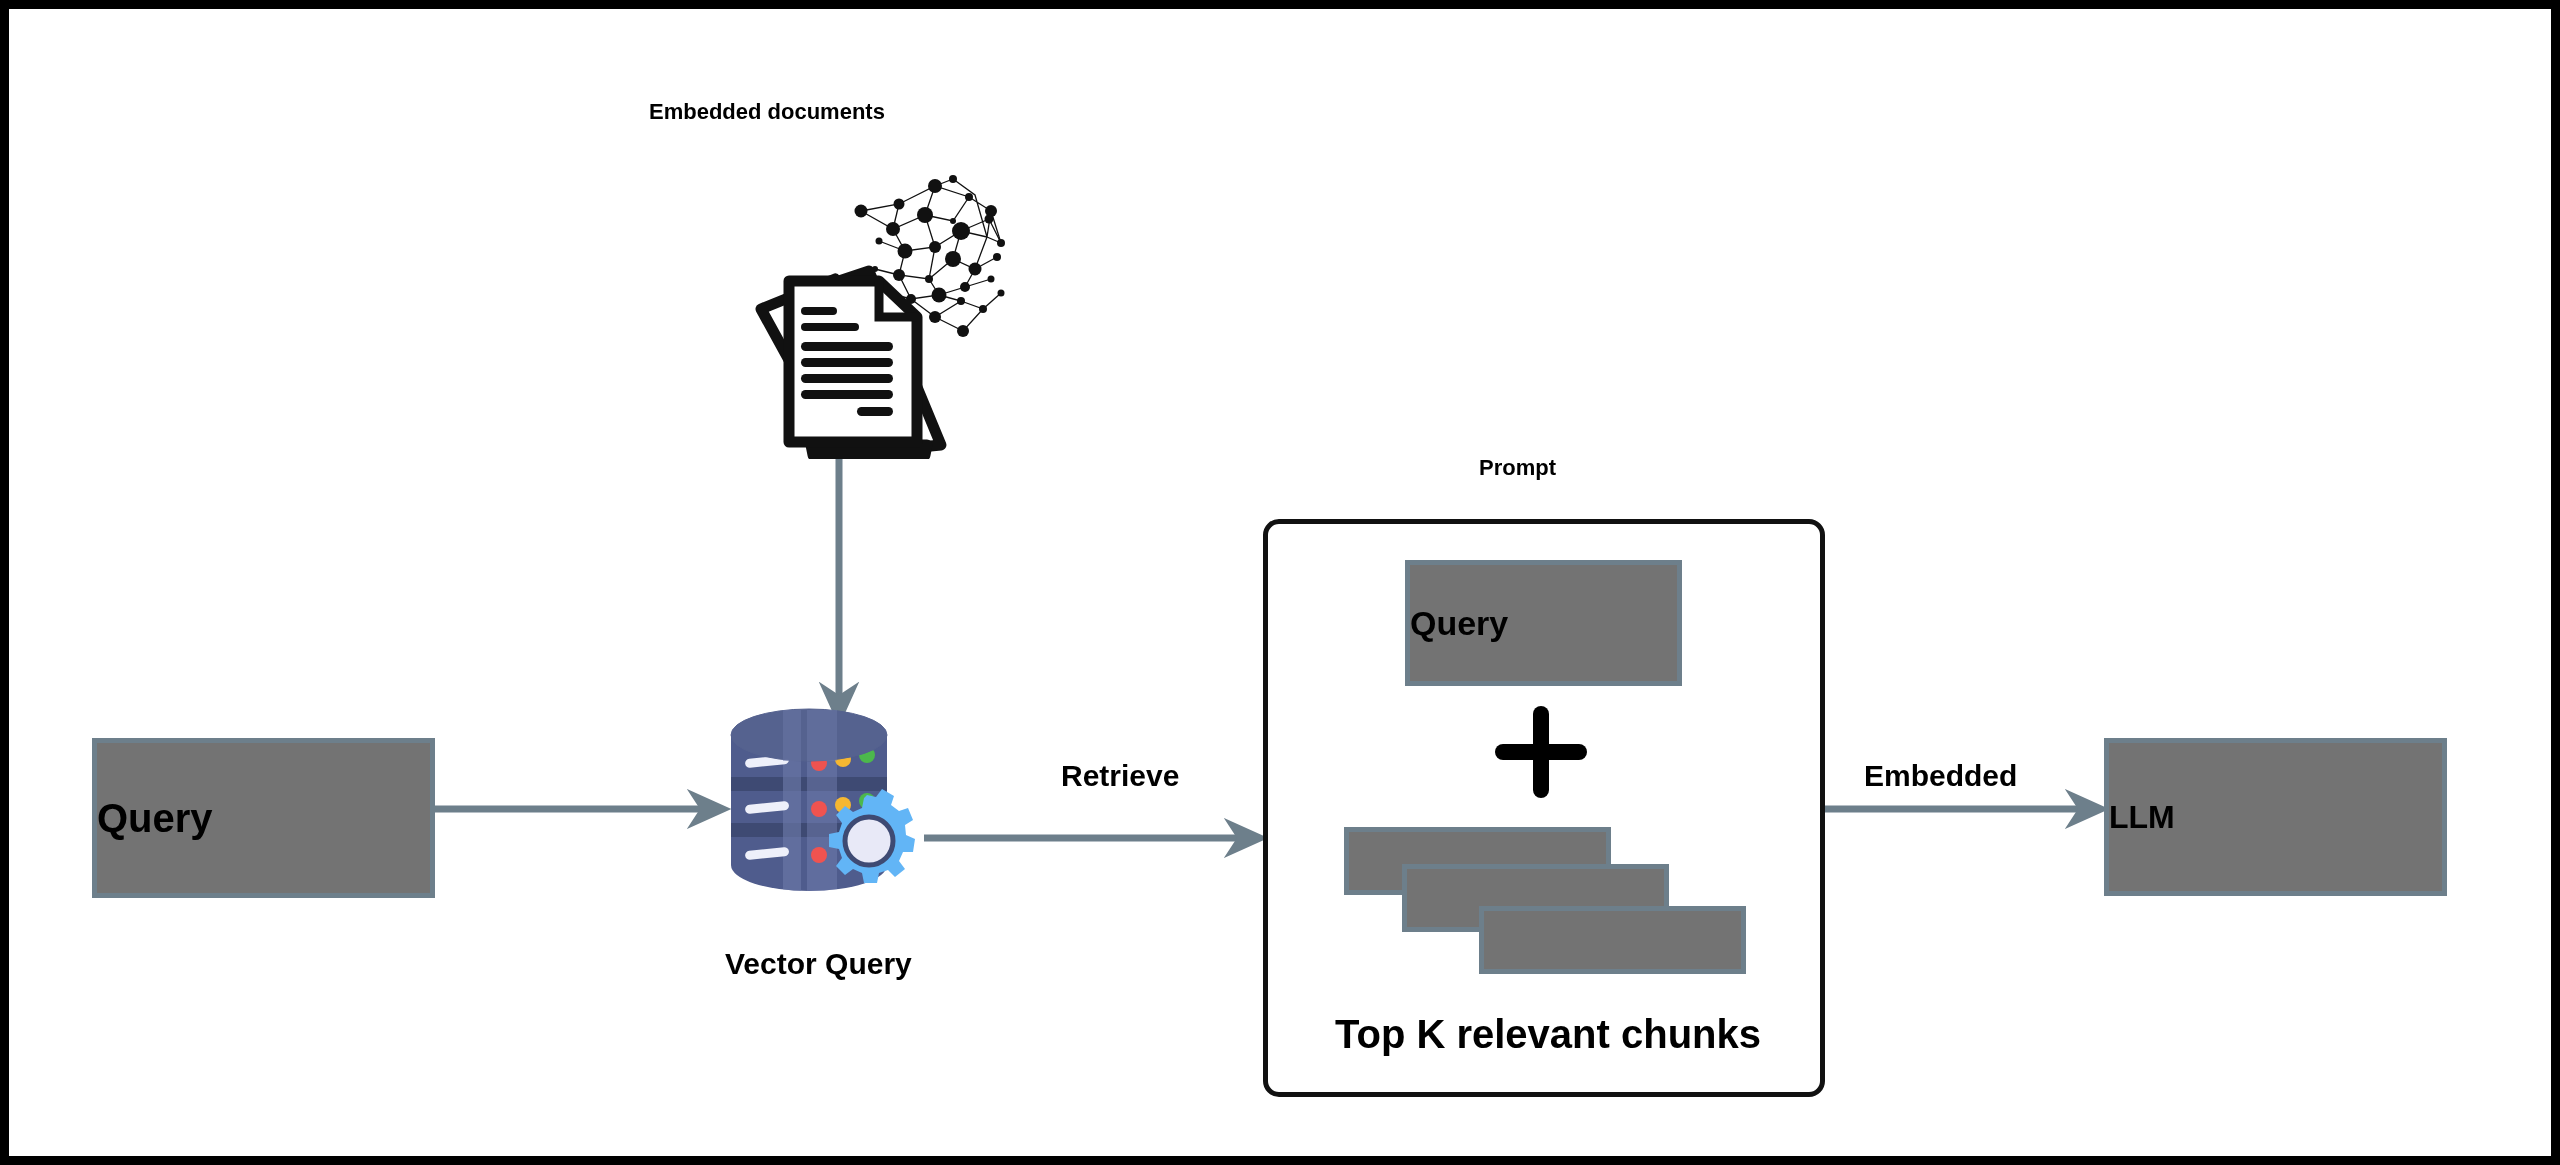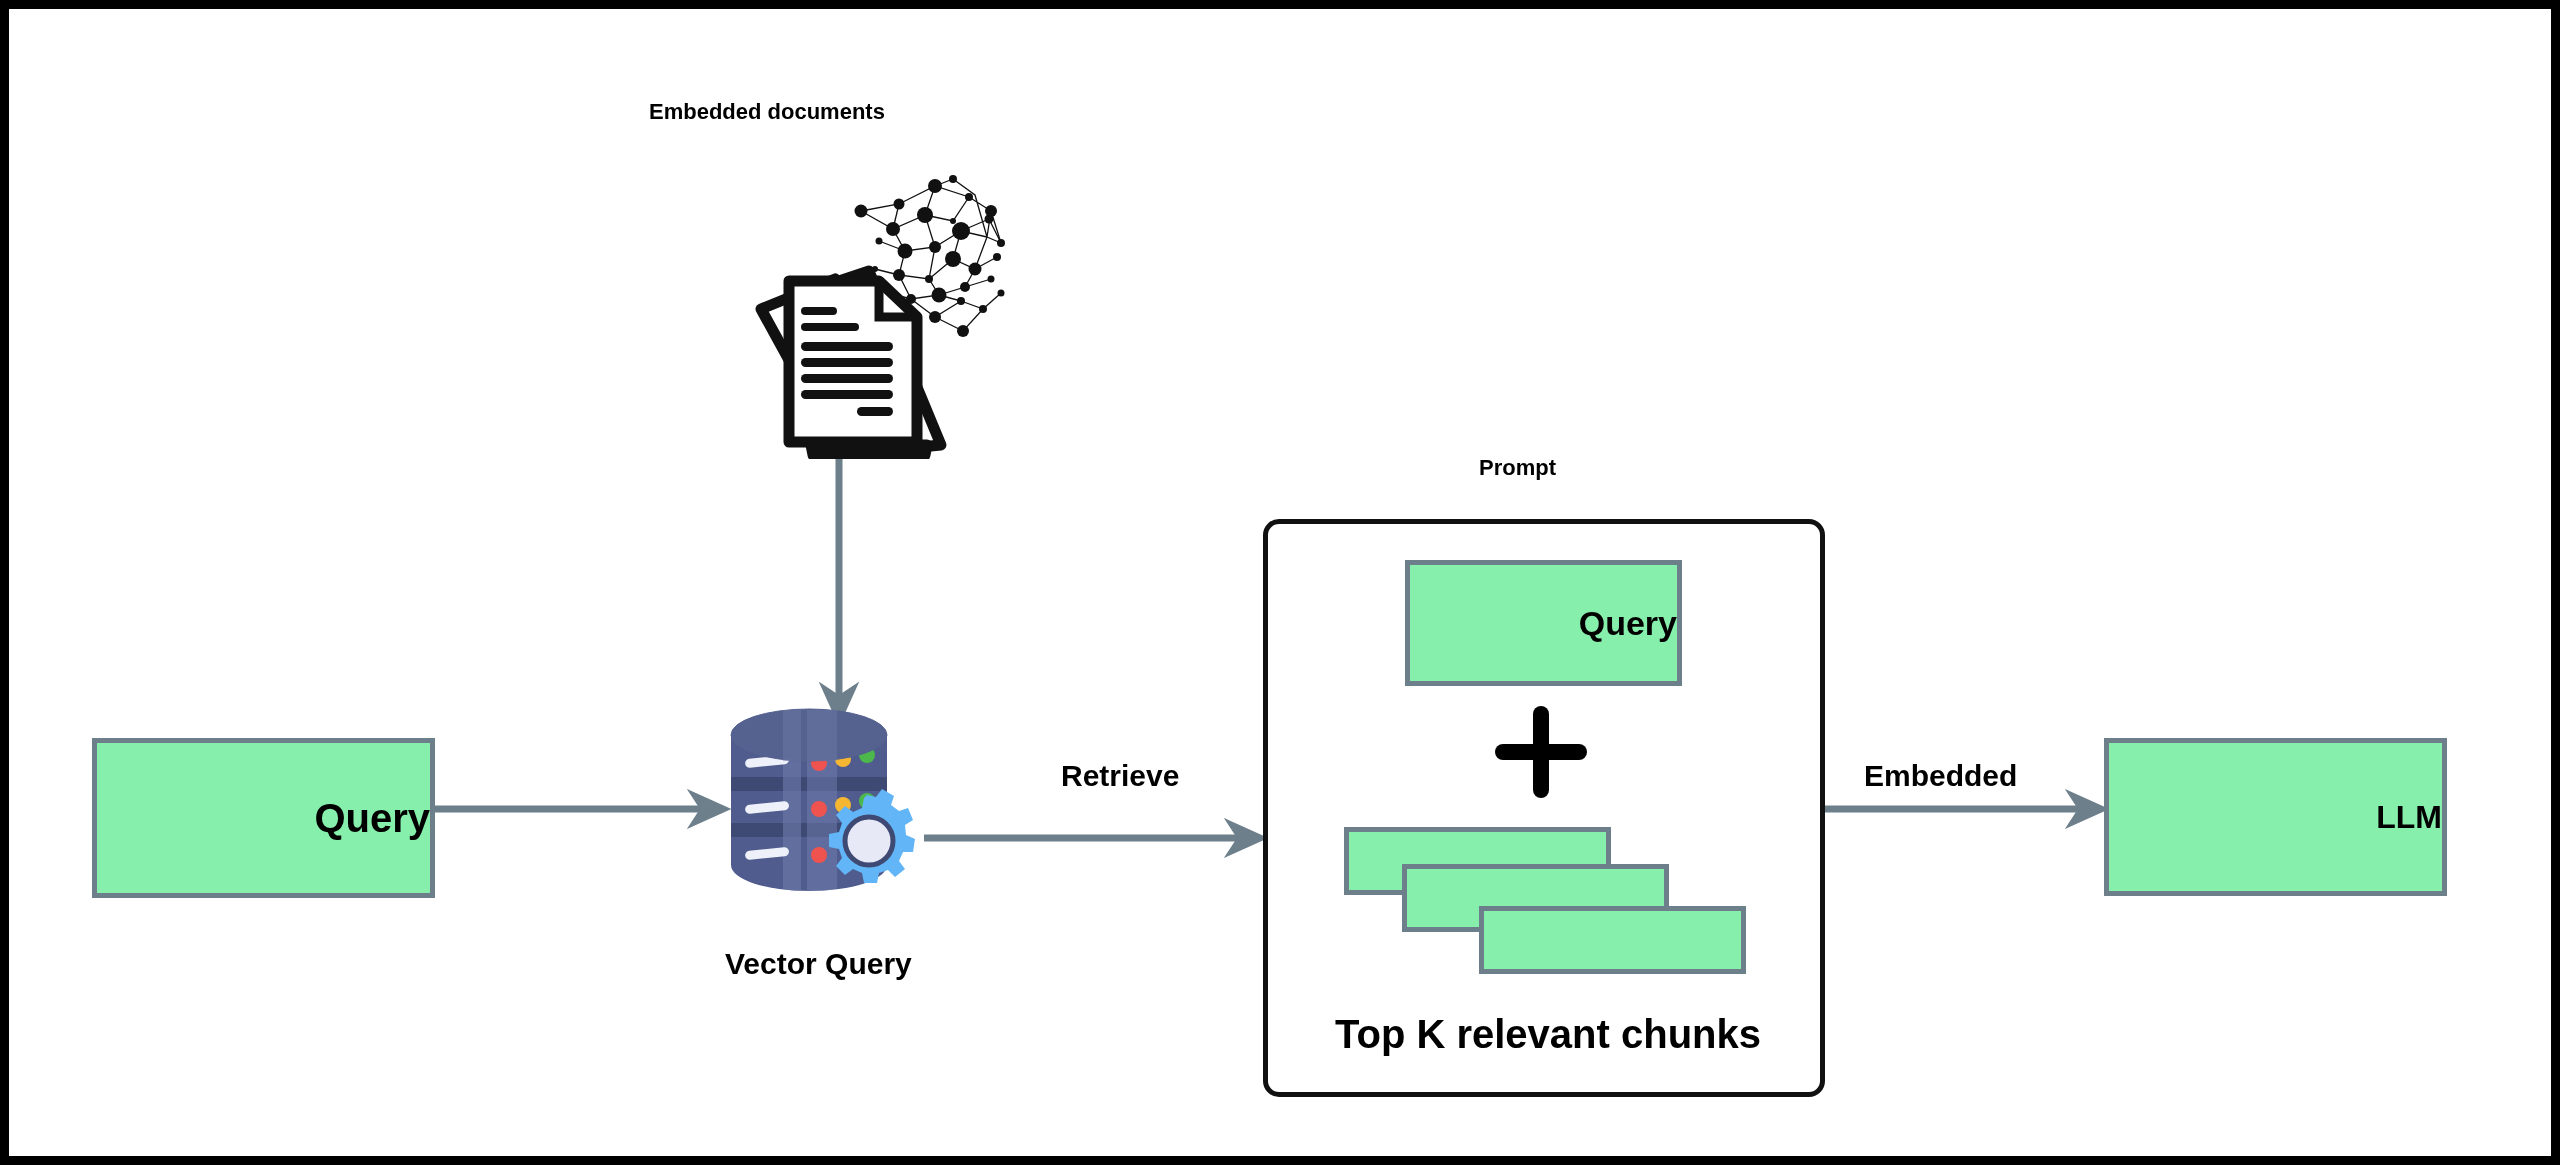--- a/index.html
+++ b/index.html
@@ -28,26 +28,26 @@
     position: absolute;
     font-weight: bold;
     color: #000000;
     white-space: nowrap;
     line-height: 1;
   }
 
   
   .node-box {
     position: absolute;
-    background: #86efac;
+    background: #737373;
     border: 5px solid #6d7f8b;
     box-sizing: border-box;
     display: flex;
     align-items: center;
-    justify-content: flex-end;
+    justify-content: flex-start;
   }
   .node-box .node-label {
     font-weight: bold;
     color: #000000;
     white-space: nowrap;
   }
 
   
   #query-left {
     left: 83px;

